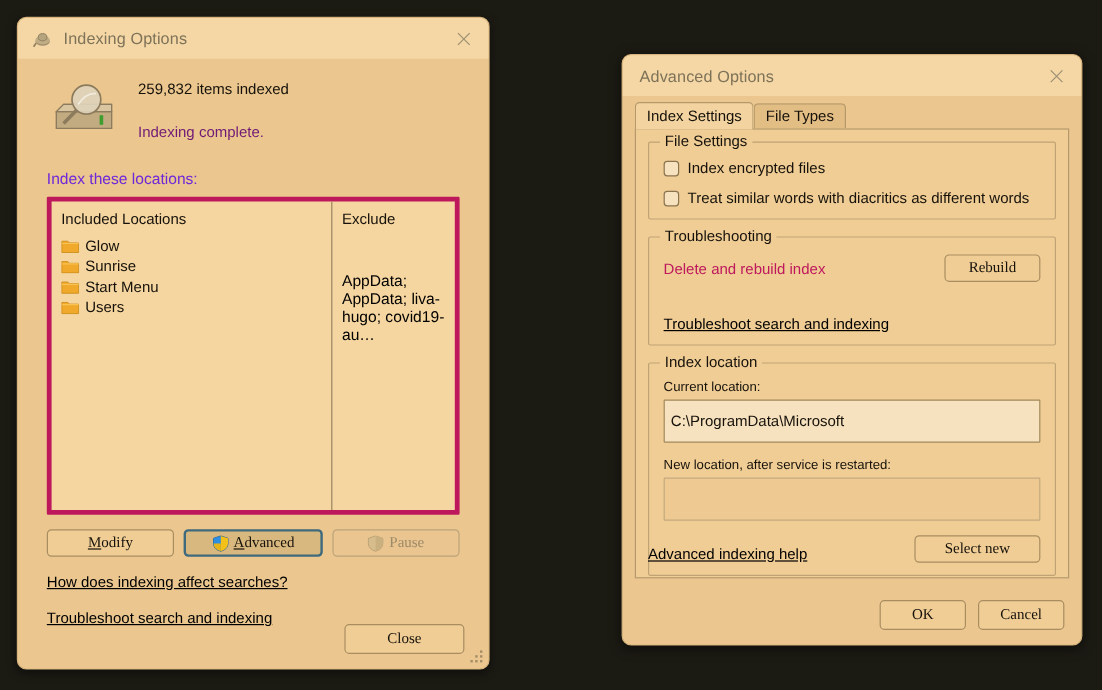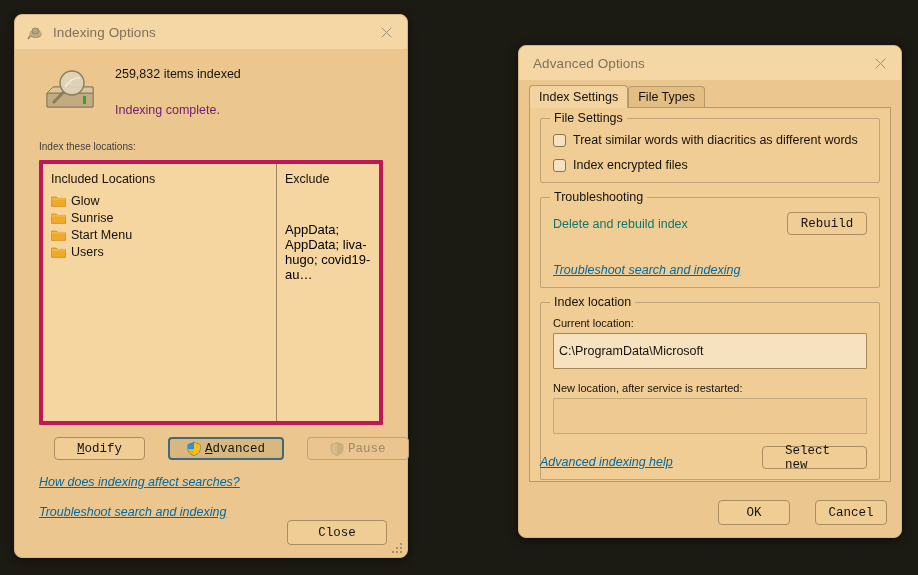--- a/index.html
+++ b/index.html
@@ -77,22 +77,22 @@
     align-items: flex-start;
     padding-top: 14px;
     padding-left: 12px;
   }
   .status-icon { width: 62px; height: 56px; flex: 0 0 62px; }
   .status-lines { padding-top: 4px; padding-left: 14px; }
   .status-count { font-size: 12.5px; color: #16120b; }
   .status-state { font-size: 12.5px; color: #701a75; margin-top: 22px; }
 
   .section-label {
-    font-size: 10px;
-    color: #404040;
+    font-size: 13px;
+    color: #6d28d9;
     margin: 22px 0 8px 12px;
   }
 
   .loc-table {
     margin: 0 12px;
     height: 265px;
     border: 4px solid #be185d;
     background: #f6d6a0;
     position: relative;
     box-sizing: border-box;
@@ -126,56 +126,54 @@
     color: #000000;
     display: flex;
     align-items: center;
   }
 
   
   .btn {
     background: #f0cd95;
     border: 1px solid #a98d60;
     border-radius: 4px;
-    font-family: Liberation Mono, monospace;
+    font-family: Liberation Serif, serif;
     font-size: 12.5px;
     color: #16120b;
     height: 23px;
     display: inline-flex;
     align-items: center;
     justify-content: center;
     box-sizing: border-box;
     cursor: default;
     padding: 0 22px;
-    margin-left: 15px;
   }
   .btn.focus {
     border: 2px solid #3f6a7d;
     background: #d9b87f;
   }
   .btn.disabled { color: #9d8a68; border-color: #bba378; background: #ebc590; }
   .btn .u { text-decoration: underline; }
   .shield { width: 14px; height: 14px; margin-right: 4px; }
 
   .btn-row {
     display: flex;
     gap: 8px;
     margin: 12px 12px 0 12px;
   }
   #btn-modify { width: 110px; }
   #btn-advanced { width: 116px; }
   #btn-pause { width: 110px; }
 
   .link {
-    color: #0369a1;
+    color: #000000;
     font-size: 12.5px;
     text-decoration: underline;
     display: inline-block;
     cursor: default;
-    font-style: italic;
   }
   .link-row { margin: 12px 0 0 12px; }
 
   #btn-close {
     position: absolute;
     right: 20px;
     bottom: 12px;
     width: 100px;
     height: 25px;
   }
@@ -270,21 +268,21 @@
     margin-right: 7px;
     flex: 0 0 13px;
     box-sizing: border-box;
   }
 
   .tb-row {
     display: flex;
     align-items: center;
     justify-content: space-between;
   }
-  .tb-label { font-size: 12.5px; color: #0f766e; }
+  .tb-label { font-size: 12.5px; color: #be185d; }
   #btn-rebuild { width: 80px; height: 23px; }
   .tb-link { margin-top: 28px; display: block; }
 
   .field-label { font-size: 11px; color: #16120b; margin-bottom: 4px; }
   .textfield {
     height: 36px;
     border: 1px solid #a4885c;
     background: #f7e2bf;
     font-size: 12.5px;
     color: #16120b;
@@ -477,25 +475,25 @@
       <span class="tab">File Types</span>
     </div>
 
     <div class="tabpanel">
 
       <div class="groupbox">
         <span class="gb-title">File Settings</span>
         <div class="gb-inner">
           <div class="checkrow">
             <span class="checkbox"></span>
-            <span>Treat similar words with diacritics as different words</span>
+            <span>Index encrypted files</span>
           </div>
           <div class="checkrow">
             <span class="checkbox"></span>
-            <span>Index encrypted files</span>
+            <span>Treat similar words with diacritics as different words</span>
           </div>
         </div>
       </div>
 
       <div class="groupbox">
         <span class="gb-title">Troubleshooting</span>
         <div class="gb-inner">
           <div class="tb-row">
             <span class="tb-label">Delete and rebuild index</span>
             <span class="btn" id="btn-rebuild">Rebuild</span>

